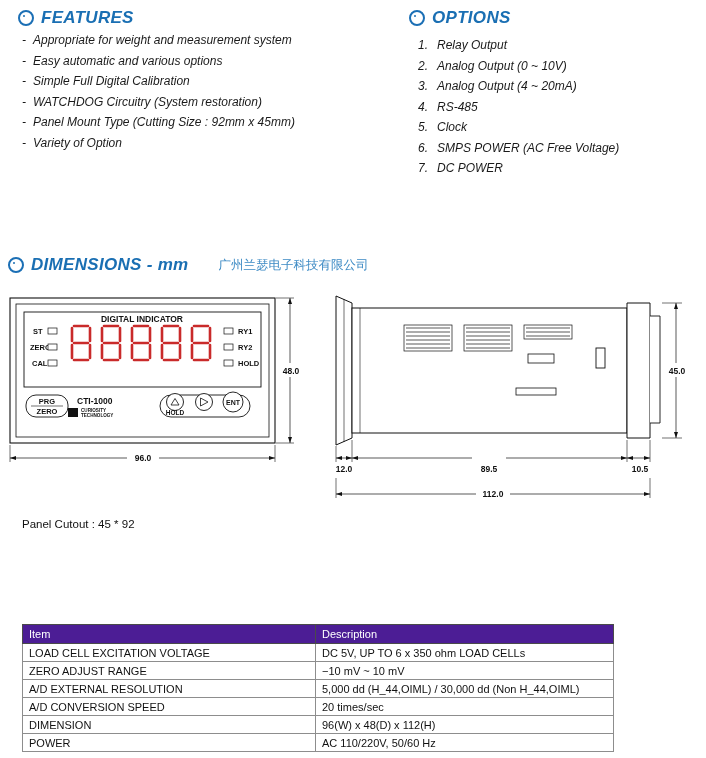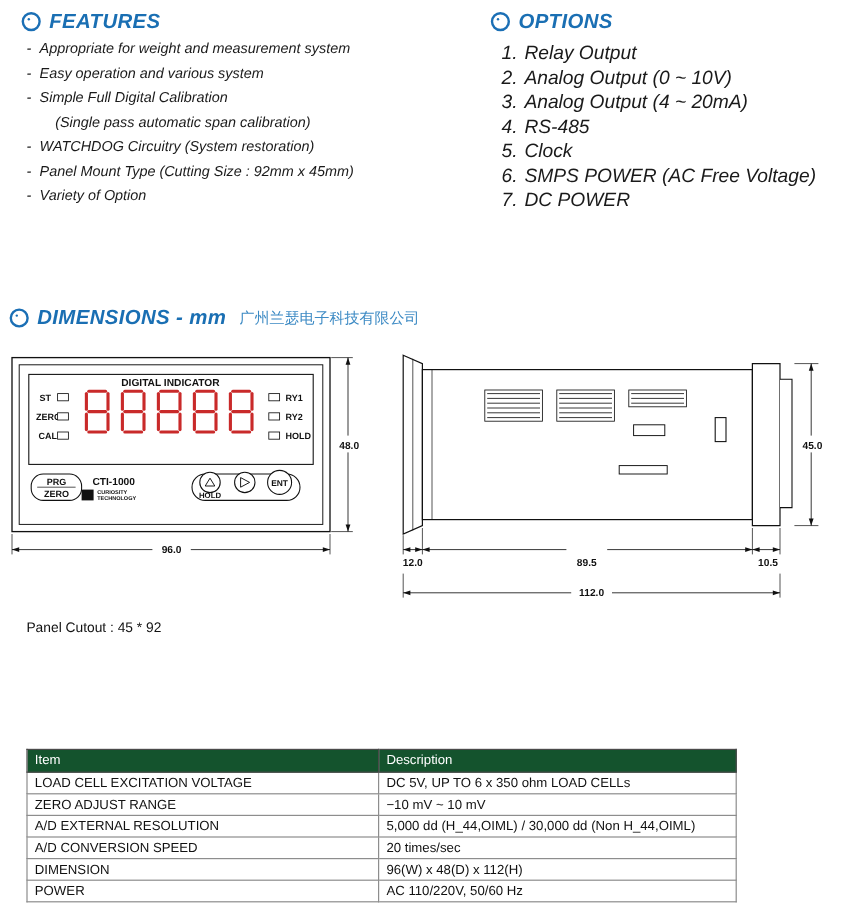--- a/index.html
+++ b/index.html
@@ -44,42 +44,42 @@
     font-weight: bold;
     font-style: italic;
     color: #1a6fb3;
     letter-spacing: .3px;
   }
   .sec-head .subtitle {
     font-size: 12.5px;
     color: #3c8ac4;
     font-weight: normal;
     font-style: normal;
-    margin-left: 4px;
+    margin-left: 23px;
   }
 
   
   .feat-list {
     position: absolute;
     left: 22px; top: 30px;
     width: 330px;
     font-size: 12px;
     font-style: italic;
     color: #1a1a1a;
     line-height: 20.5px;
   }
   .feat-list .row { white-space: nowrap; }
   .feat-list .dash { display: inline-block; width: 11px; }
   .feat-list .indent { padding-left: 24px; }
 
   .opt-list {
     position: absolute;
     left: 418px; top: 35px;
     width: 270px;
-    font-size: 16px;
+    font-size: 12px;
     font-style: italic;
     color: #1a1a1a;
     line-height: 20.5px;
   }
   .opt-list .row { white-space: nowrap; }
   .opt-list .num { display: inline-block; width: 19px; }
 
   
   .dims-wrap { position: absolute; left: 0; top: 278px; width: 706px; height: 270px; font-weight: bold; }
 
@@ -92,21 +92,21 @@
 
   
   .spec-table {
     position: absolute;
     left: 22px; top: 624px;
     width: 592px;
     border-collapse: collapse;
     font-size: 11px;
   }
   .spec-table th {
-    background: #14532d;
+    background: #4c1d95;
     color: #ffffff;
     font-weight: normal;
     text-align: left;
     padding: 3px 6px;
     border: 1px solid #4a4a4a;
     font-size: 11px;
   }
   .spec-table td {
     border: 1px solid #8d8d8d;
     padding: 2.5px 6px;
@@ -123,23 +123,22 @@
 
 <div class="page">
 
   <div class="sec-head" style="left:18px; top:8px;justify-content:center;">
     <span class="bullet"></span>
     <span class="title">FEATURES</span>
   </div>
 
   <div class="feat-list">
     <div class="row"><span class="dash">-</span><span>Appropriate for weight and measurement system</span></div>
-    <div class="row"><span class="dash">-</span><span>Easy operation and various system</span></div>
+    <div class="row"><span class="dash">-</span><span>Easy automatic and various options</span></div>
     <div class="row"><span class="dash">-</span><span>Simple Full Digital Calibration</span></div>
-    <div class="row indent"><span>(Single pass automatic span calibration)</span></div>
     <div class="row"><span class="dash">-</span><span>WATCHDOG Circuitry (System restoration)</span></div>
     <div class="row"><span class="dash">-</span><span>Panel Mount Type (Cutting Size : 92mm x 45mm)</span></div>
     <div class="row"><span class="dash">-</span><span>Variety of Option</span></div>
   </div>
 
   <div class="sec-head" style="left:409px; top:8px;">
     <span class="bullet"></span>
     <span class="title">OPTIONS</span>
   </div>
 

